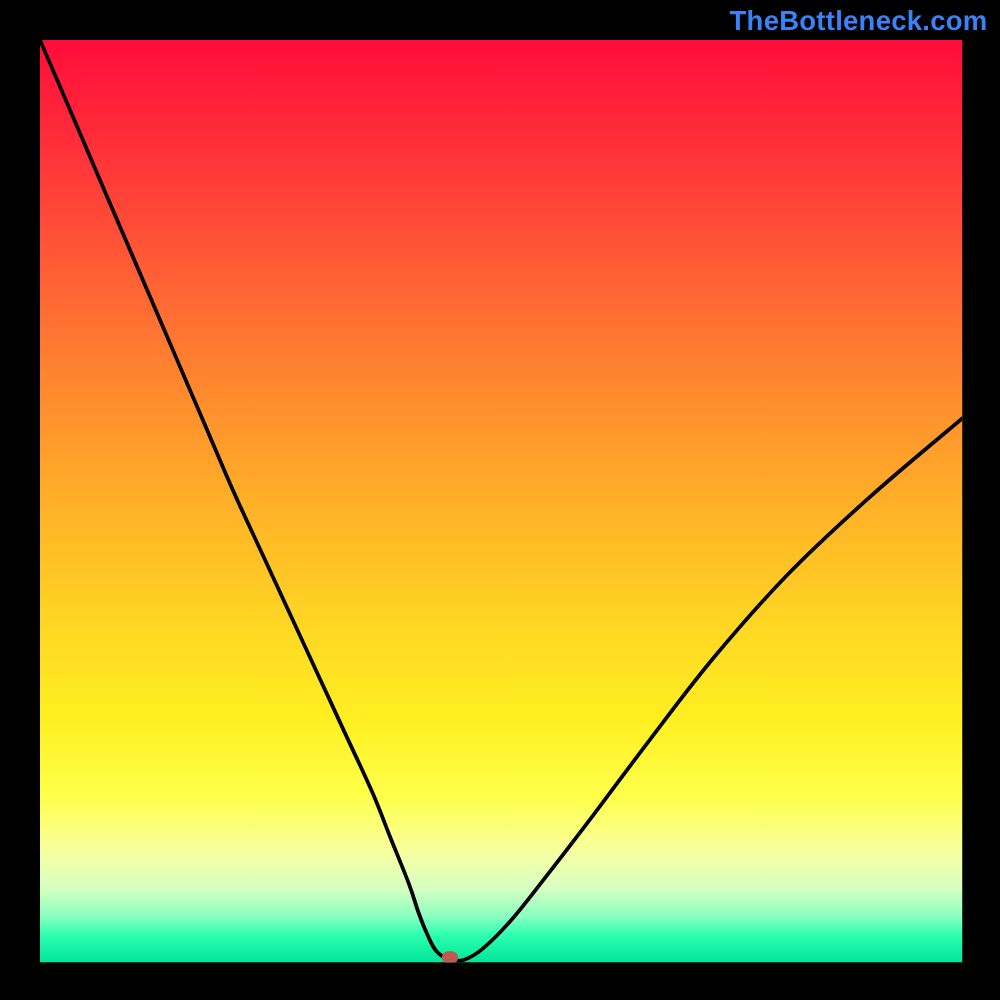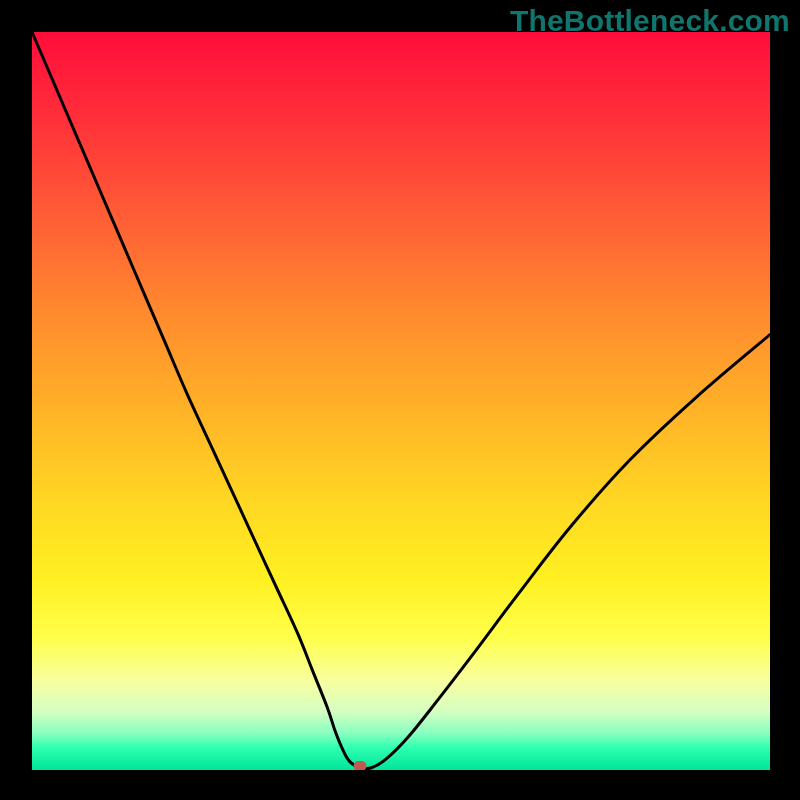--- a/index.html
+++ b/index.html
@@ -14,22 +14,22 @@
   .frame {
     position: relative;
     width: 800px;
     height: 800px;
     background: #000;
   }
   .watermark {
     position: absolute;
     top: 4px;
     right: 10px;
-    color: #0f766e;
-    font-size: 30px;
+    color: #3b82f6;
+    font-size: 22px;
     font-weight: 600;
     letter-spacing: 0.2px;
     user-select: none;
   }
   .plot-area {
     position: absolute;
     left: 32px;
     top: 32px;
     width: 738px;
     height: 738px;

